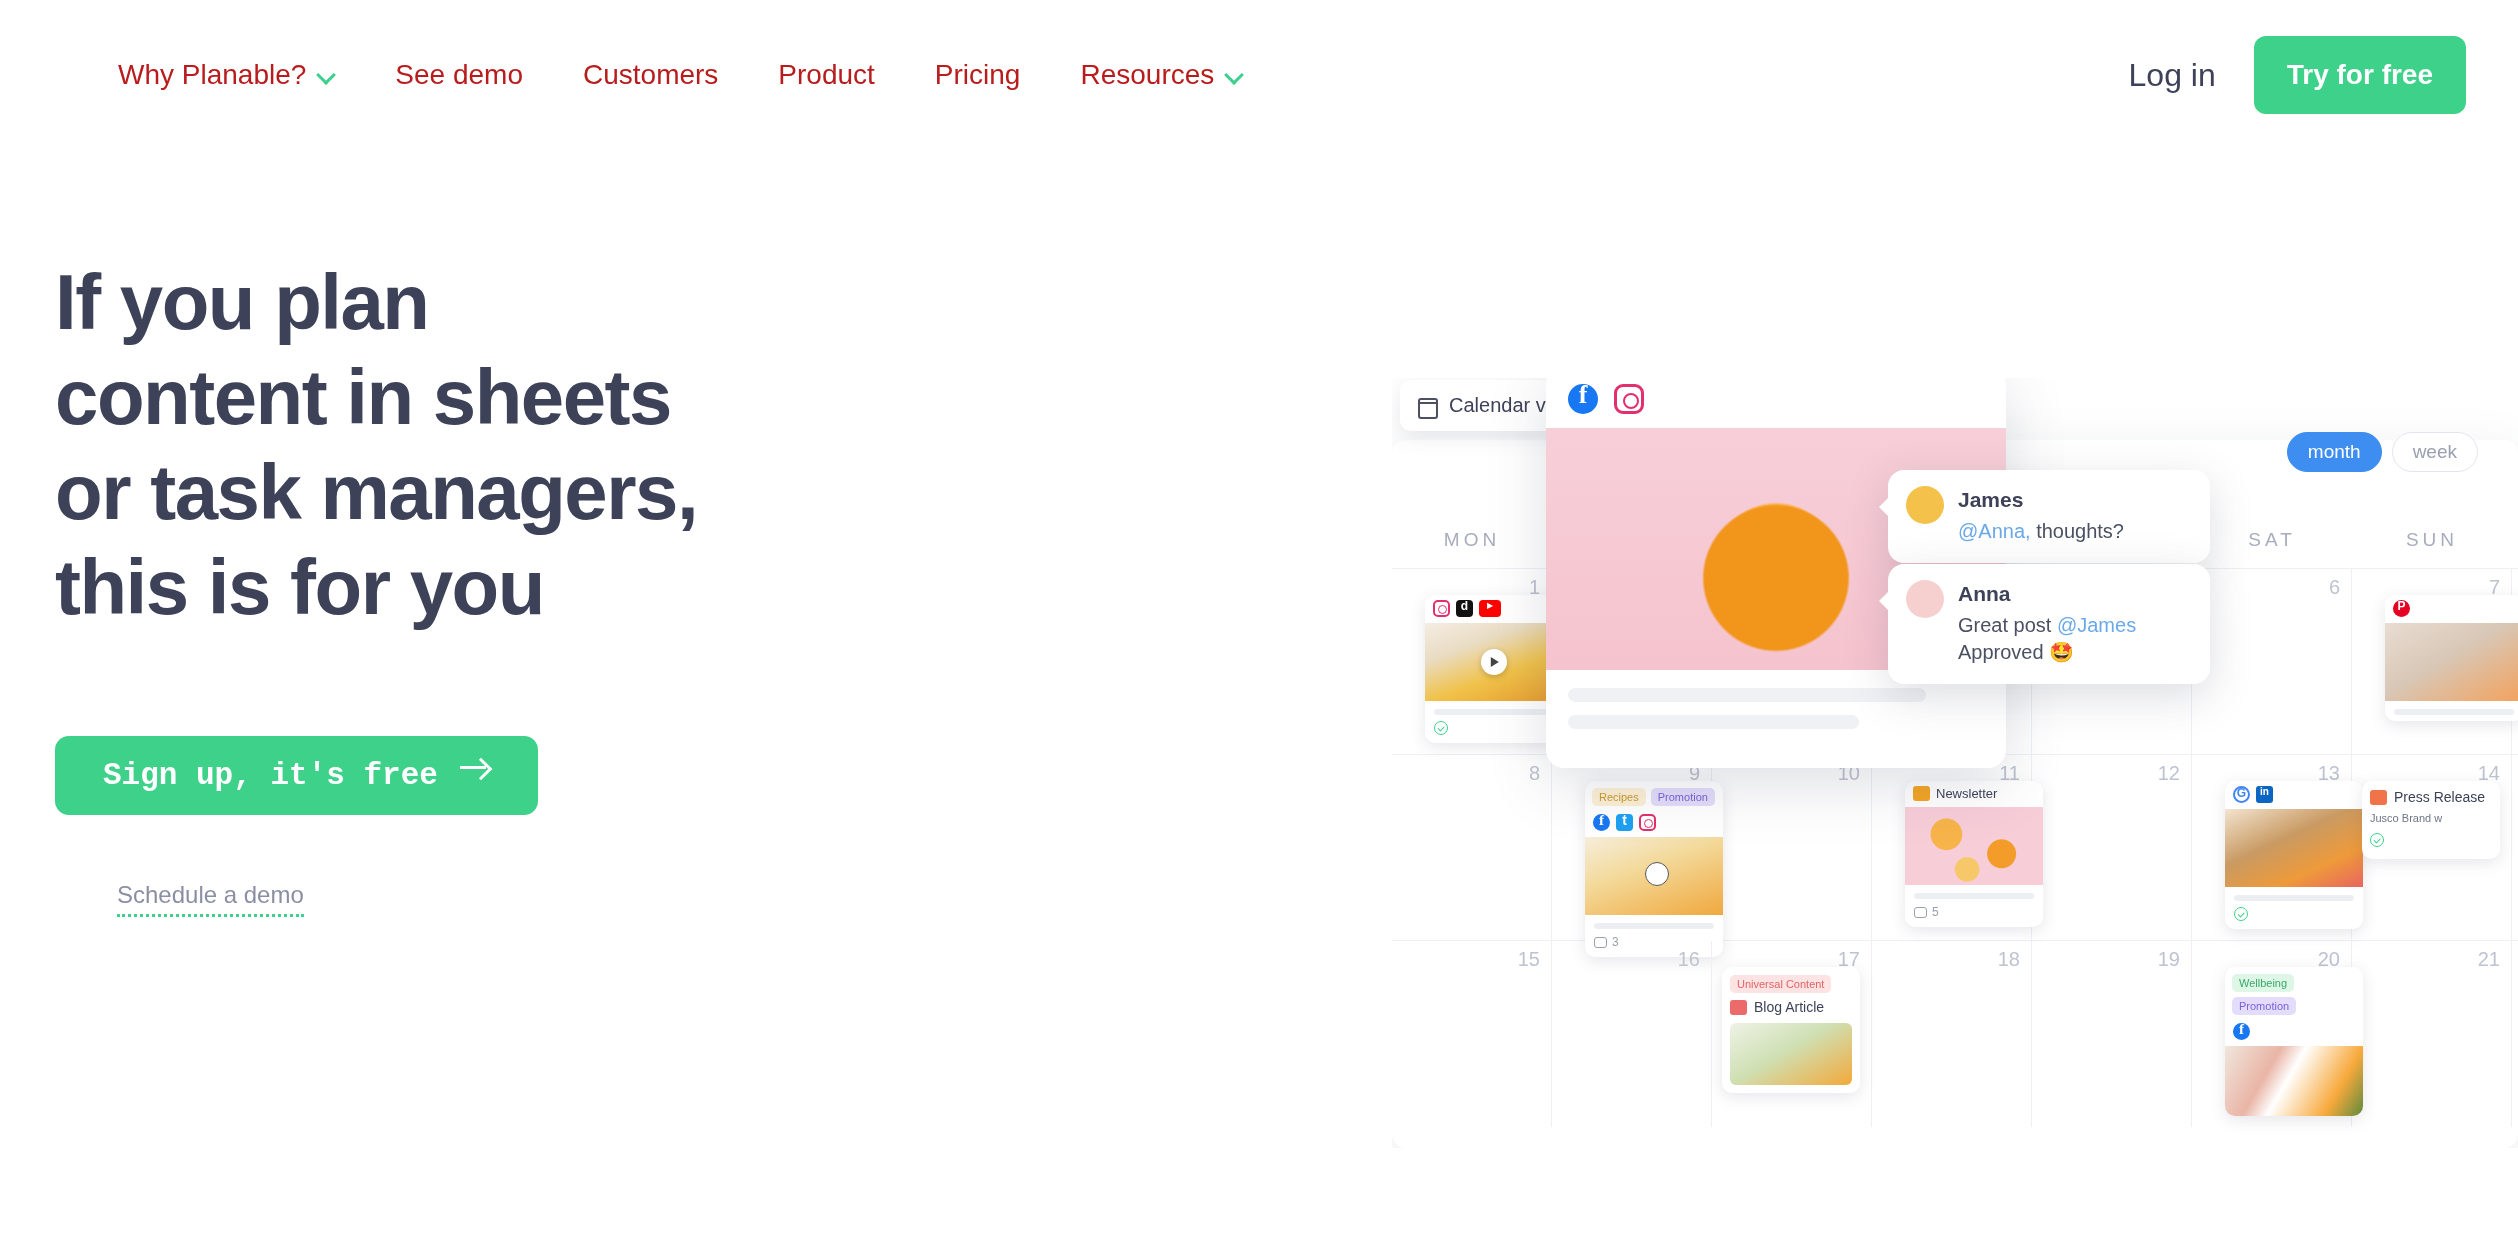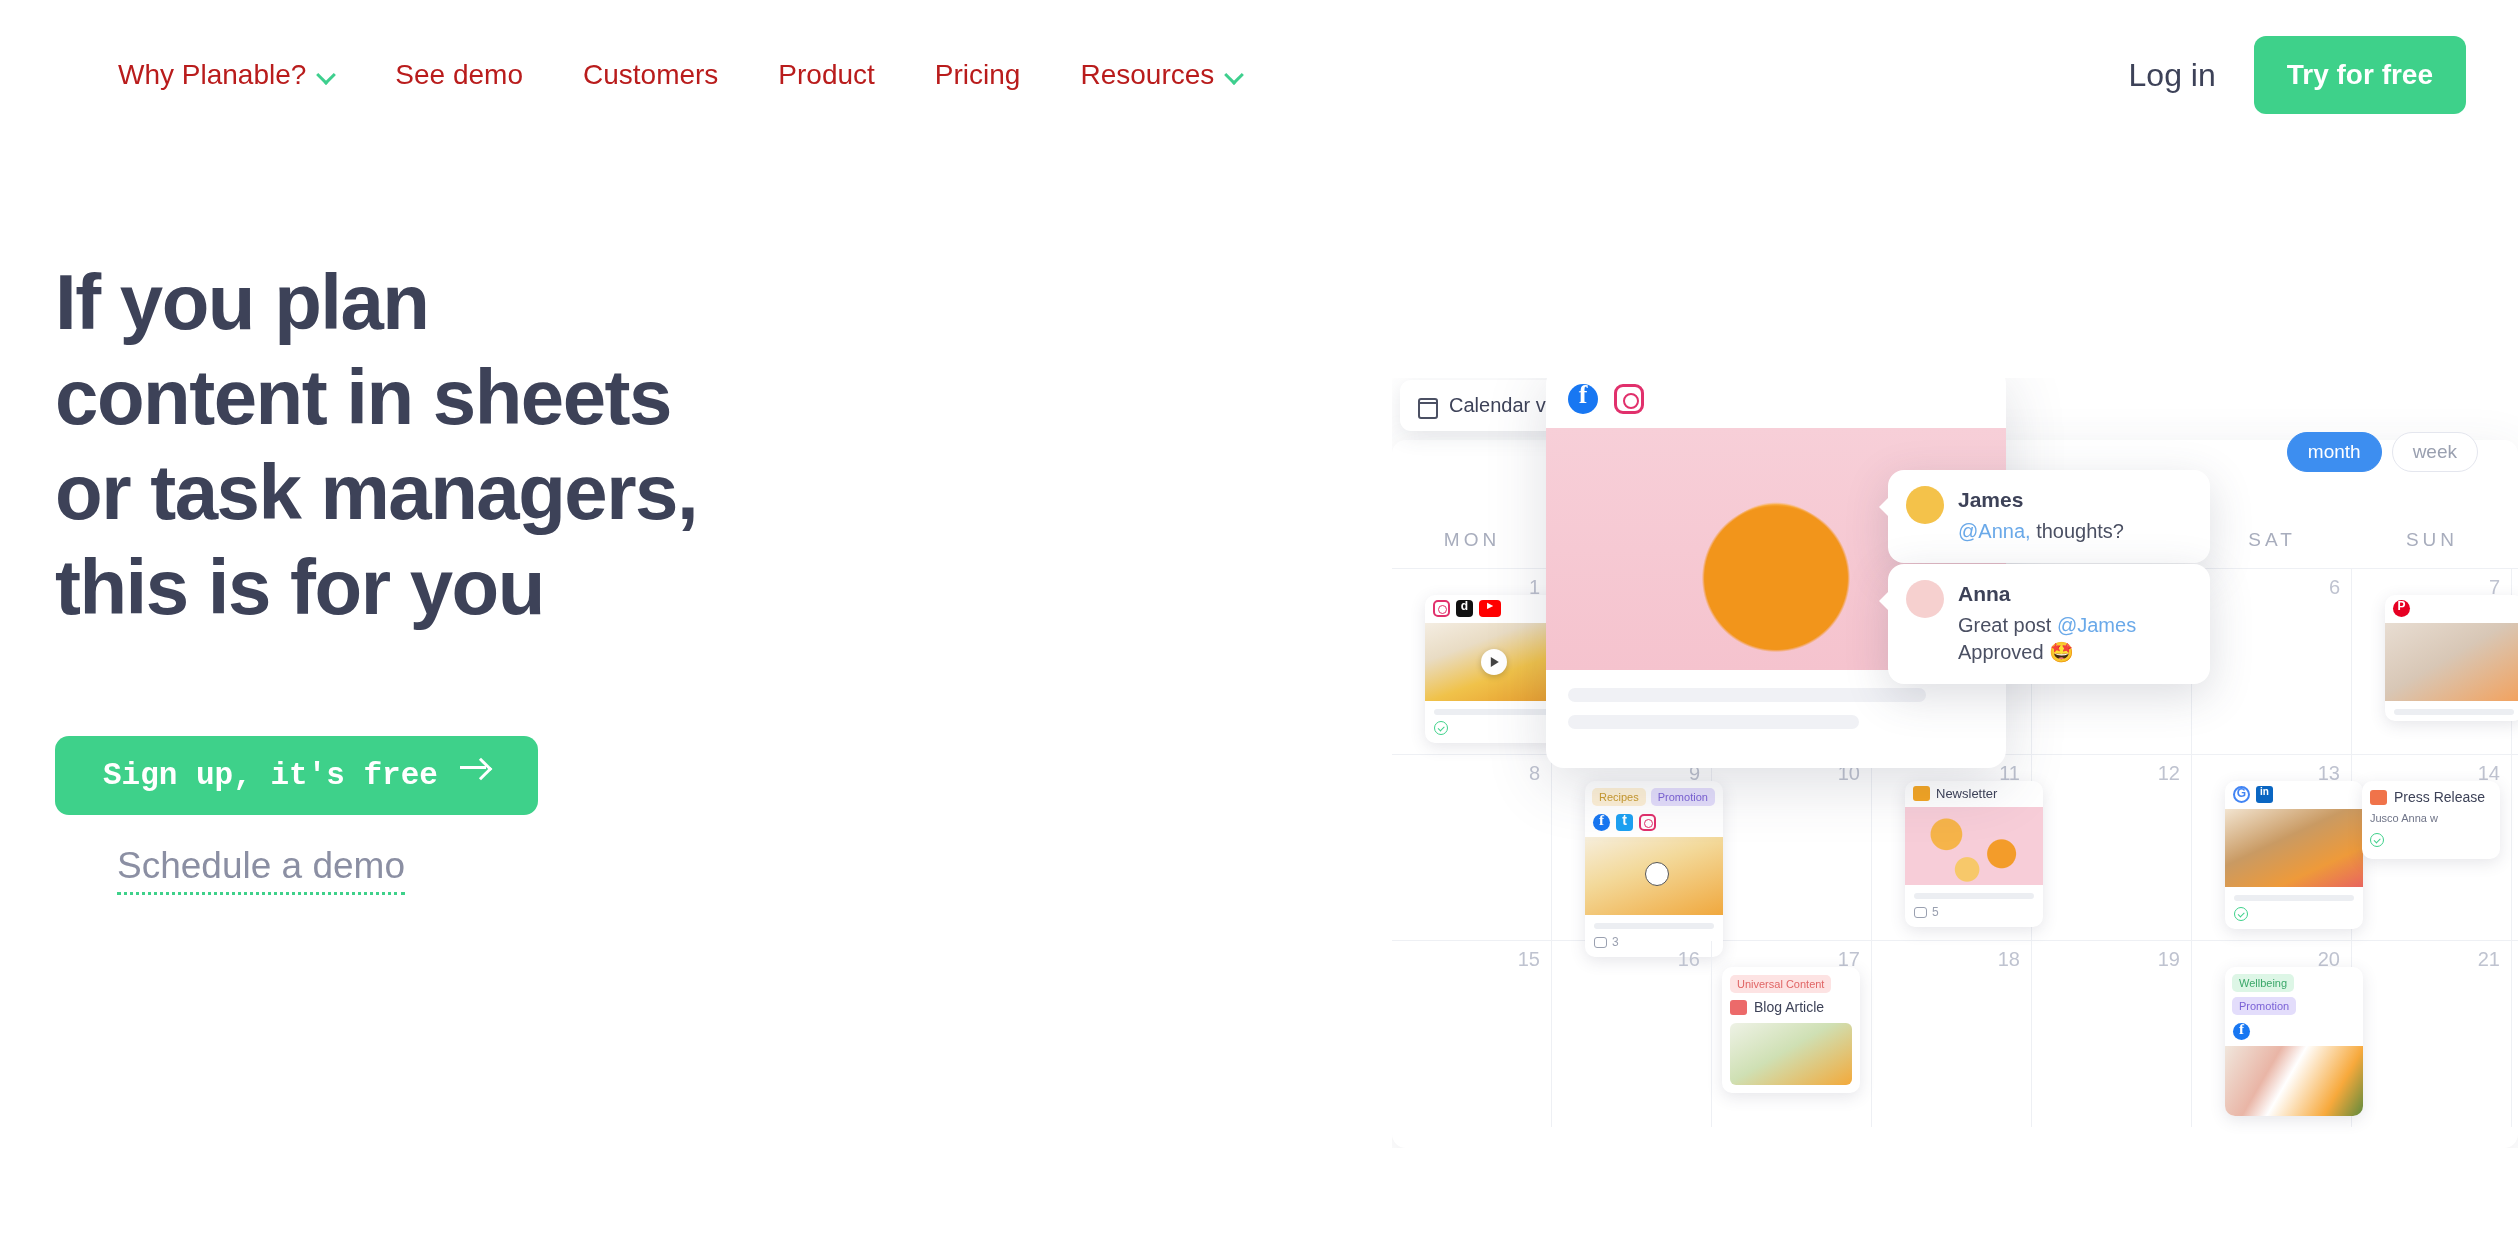--- a/index.html
+++ b/index.html
@@ -68,22 +68,22 @@
     content:""; position:absolute; left:0; top:8px; width:26px; height:3px; background:#fff;
   }
   .arrow-ico::after {
     content:""; position:absolute; right:1px; top:3px;
     width:13px; height:13px;
     border-top:3px solid #fff; border-right:3px solid #fff;
     transform:rotate(45deg);
   }
   .demo-link-row { margin-top:30px; padding-left:62px; }
   .demo-link {
-    display:inline-block; font-size:37px; color:#8b8fa3;
-    border-bottom:3px dotted #3ed18a; padding-bottom:5px; cursor:pointer;
+    display:inline-block; font-size:24px; color:#8b8fa3;
+    border-bottom:3px dotted #3ed18a; padding-bottom:5px; cursor:pointer;margin-top:36px;
   }
 
   
   .mock {
     position:absolute; left:1392px; top:378px;
     width:1126px; height:770px; overflow:hidden;
   }
   .cal-surface {
     position:absolute; left:0; top:62px; width:1126px; height:708px;
     background:#fff; border-radius:14px;
@@ -460,21 +460,21 @@
               </div>
             </div>
           </div>
           <div class="grid-cell">
             <span class="daynum">14</span>
             <div class="note-card">
               <div class="note-head">
                 <span class="sq-ico" style="background:#f0734a;"></span>
                 <span>Press Release</span>
               </div>
-              <div class="note-sub">Jusco Anna w</div>
+              <div class="note-sub">Jusco Brand w</div>
               <div style="margin-top:9px;">
                 <span class="check-ico"></span>
               </div>
             </div>
           </div>
         </div>
 
         <div class="grid-row">
           <div class="grid-cell">
             <span class="daynum">15</span>

